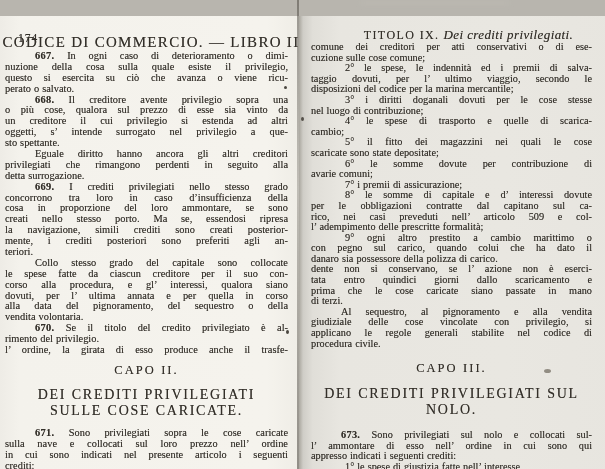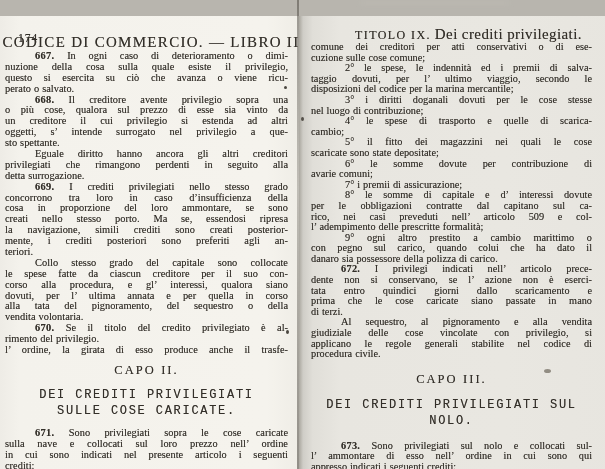--- a/index.html
+++ b/index.html
@@ -25,37 +25,37 @@
   .hdr{position:absolute;height:14px;}
   .hdr-l{top:16px;left:5px;right:11px;}
   .hdr-r{top:8px;left:12px;right:13px;}
   .pn{font-size:11.5px;letter-spacing:1px;}
   .pn-l{position:absolute;left:13px;top:0;}
   .pn-r{position:absolute;right:1px;top:0;}
   .rh-l{position:absolute;left:50%;top:1.5px;transform:translateX(-50%) translateX(-10px);
     font-size:15px;letter-spacing:1.3px;white-space:nowrap;}
   .rh-r{position:absolute;left:50%;top:1px;transform:translateX(-50%);white-space:nowrap;}
   .rh-caps{font-size:12px;letter-spacing:1.4px;}
-  .rh-ital{font-size:15px;letter-spacing:.4px;}
+  .rh-ital{font-style:italic;font-size:13px;letter-spacing:.4px;}
   
   .pbody{position:absolute;word-spacing:.4px;}
   .pbody-l{left:5px;top:35px;width:283px;}
   .pbody-r{left:12px;top:26px;width:281px;}
   .blk{margin:0;padding:0;}
   .ln{text-align:justify;text-align-last:justify;overflow:visible;}
   .ln.ln-last{text-align-last:left;}
   .pbody-l .ln{font-size:10.4px;line-height:10.9px;height:10.9px;}
   .pbody-r .ln{font-size:10.3px;line-height:10.6px;height:10.6px;}
   .blk.ind-first > .ln-first{padding-left:30px;}
   .blk.ind-item  > .ln-first{padding-left:34px;}
   .artnum{font-weight:bold;letter-spacing:.3px;}
   .blk.h1{text-align:center;margin-top:7px;}
   .blk.h1 .hln{font-size:12.5px;line-height:15px;letter-spacing:2px;}
   .blk.h2{text-align:center;margin-top:9px;}
-  .blk.h2 .hln{font-size:12px;line-height:16px;letter-spacing:1.7px;font-family:Liberation Mono, monospace;}
+  .blk.h2 .hln{font-size:14px;line-height:16px;letter-spacing:1.7px;}
   .blk.h2 + .blk{margin-top:9px;}
   .pbody-r .blk.h1{margin-top:12px;}
   .pbody-r .blk.h2{margin-top:10px;}
   .pbody-r .blk.h2 + .blk{margin-top:12px;}
   
   .speck{position:absolute;border-radius:50%;background:#4a463f;}
   .sp1{left:284px;top:86px;width:3px;height:3px;}
   .sp2{left:286px;top:330px;width:3px;height:4px;}
   .sp3{left:301px;top:117px;width:3px;height:4px;background:#55514a;}
   .sp4{left:544px;top:369px;width:7px;height:4px;background:#928d83;filter:blur(.7px);}
@@ -98,21 +98,21 @@
           <div class="ln">creati nello stesso porto. Ma se, essendosi ripresa</div>
           <div class="ln">la navigazione, simili crediti sono creati posterior-</div>
           <div class="ln">mente, i crediti posteriori sono preferiti agli an-</div>
           <div class="ln ln-last">teriori.</div>
         </div>
         <div class="blk para ind-first">
           <div class="ln ln-first">Collo stesso grado del capitale sono collocate</div>
           <div class="ln">le spese fatte da ciascun creditore per il suo con-</div>
           <div class="ln">corso alla procedura, e gl’ interessi, qualora siano</div>
           <div class="ln">dovuti, per l’ ultima annata e per quella in corso</div>
-          <div class="ln">alla tata del pignoramento, del sequestro o della</div>
+          <div class="ln">alla data del pignoramento, del sequestro o della</div>
           <div class="ln ln-last">vendita volontaria.</div>
         </div>
         <div class="blk para ind-first">
           <div class="ln ln-first"><b class="artnum">670.</b> Se il titolo del credito privilegiato è al-</div>
           <div class="ln ln-last">rimento del privilegio.</div>
           <div class="ln">l’ ordine, la girata di esso produce anche il trasfe-</div>
         </div>
         <div class="blk h1">
           <div class="hln ln-first ln-last">CAPO II.</div>
         </div>
@@ -174,21 +174,20 @@
           <div class="ln">per le obbligazioni contratte dal capitano sul ca-</div>
           <div class="ln">rico, nei casi preveduti nell’ articolo 509 e col-</div>
           <div class="ln ln-last">l’ adempimento delle prescritte formalità;</div>
         </div>
         <div class="blk para ind-item">
           <div class="ln ln-first">9° ogni altro prestito a cambio marittimo o</div>
           <div class="ln">con pegno sul carico, quando colui che ha dato il</div>
           <div class="ln ln-last">danaro sia possessore della polizza di carico.</div>
         </div>
         <div class="blk para ind-first">
-          <div class="ln ln-first"><b class="artnum">672.</b> I privilegi indicati nell’ articolo prece-</div>
           <div class="ln">dente non si conservano, se l’ azione non è eserci-</div>
           <div class="ln">tata entro quindici giorni dallo scaricamento e</div>
           <div class="ln">prima che le cose caricate siano passate in mano</div>
           <div class="ln ln-last">di terzi.</div>
         </div>
         <div class="blk para ind-first">
           <div class="ln ln-first">Al sequestro, al pignoramento e alla vendita</div>
           <div class="ln">giudiziale delle cose vincolate con privilegio, si</div>
           <div class="ln">applicano le regole generali stabilite nel codice di</div>
           <div class="ln ln-last">procedura civile.</div>

